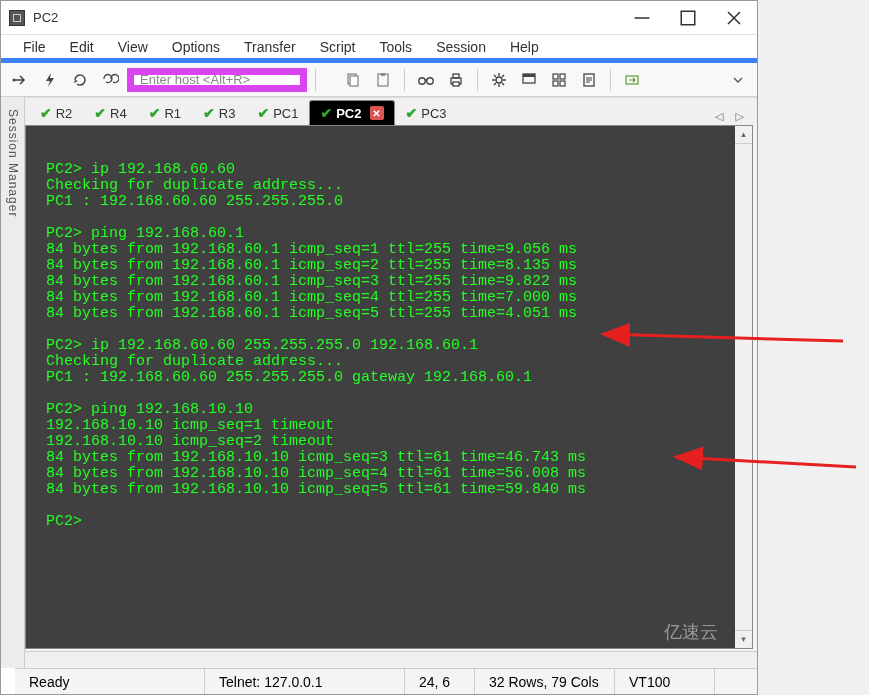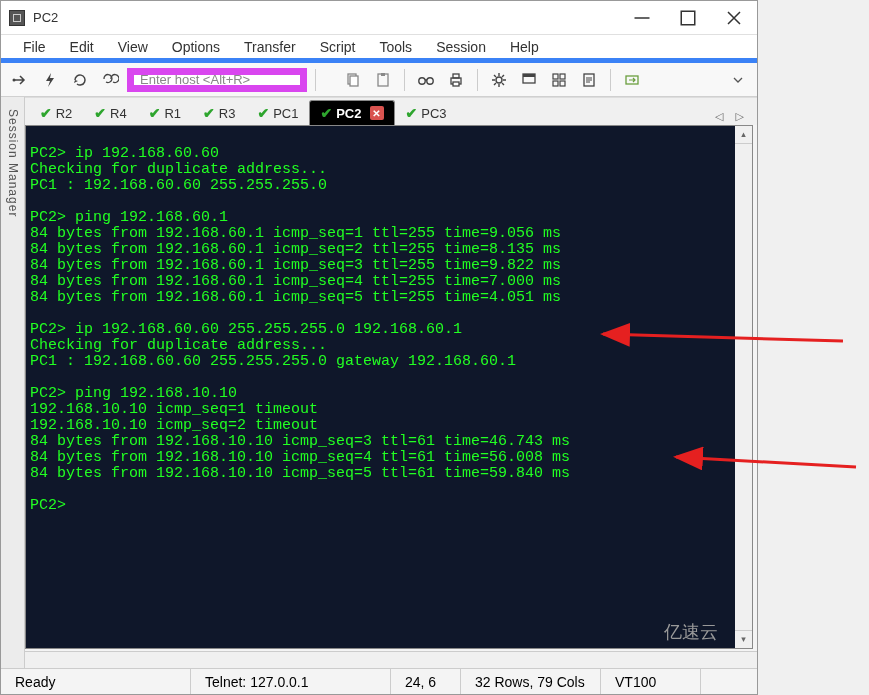--- a/index.html
+++ b/index.html
@@ -23,27 +23,27 @@
     .session-mgr .vtext { writing-mode: vertical-rl; font-size: 12px; color: #555; letter-spacing: 1px; padding: 4px 0; }
     .main { flex: 1; display: flex; flex-direction: column; min-width: 0; }
     .tabbar { height: 28px; display: flex; align-items: flex-end; padding: 0 4px; background: #f0f0f0; border-top: 1px solid #ddd; position: relative; }
     .tab { display: flex; align-items: center; gap: 4px; padding: 4px 10px; font-size: 13px; color: #333; border: 1px solid transparent; border-bottom: none; border-radius: 3px 3px 0 0; cursor: pointer; white-space: nowrap; }
     .tab .chk { color: #2ea52e; font-weight: bold; font-size: 14px; }
     .tab.active { background: #000; color: #fff; font-weight: bold; border-color: #888; }
     .tab.active .chk { color: #2ea52e; }
     .tab .close { width: 14px; height: 14px; background: #d9534f; color: #fff; font-size: 10px; display: flex; align-items: center; justify-content: center; border-radius: 2px; margin-left: 4px; }
     .tab-nav { margin-left: auto; display: flex; gap: 2px; align-items: center; padding-right: 4px; }
     .tab-nav span { font-size: 11px; color: #666; cursor: pointer; padding: 2px 5px; }
-    .terminal-wrap { flex: 1; background: #0f172a; padding: 4px; min-height: 0; position: relative; border: 1px solid #888; margin: 0 4px 2px 0; }
+    .terminal-wrap { flex: 1; background: #404040; padding: 20px; min-height: 0; position: relative; border: 1px solid #888; margin: 0 4px 2px 0; }
     .terminal { width: 100%; height: 100%; font-family: "Consolas", "Courier New", monospace; font-size: 15px; line-height: 16px; color: #22ff22; white-space: pre; overflow: hidden; }
     .scrollbar-v { position: absolute; right: 0; top: 0; bottom: 0; width: 17px; background: #f0f0f0; }
     .scrollbar-v::before { content: "▴"; position: absolute; top: 0; left: 0; right: 0; height: 17px; text-align: center; font-size: 9px; color: #666; border-bottom: 1px solid #ccc; line-height: 17px; }
     .scrollbar-v::after { content: "▾"; position: absolute; bottom: 0; left: 0; right: 0; height: 17px; text-align: center; font-size: 9px; color: #666; border-top: 1px solid #ccc; line-height: 17px; }
     .scrollbar-h { height: 17px; background: #f0f0f0; border-top: 1px solid #ccc; }
-    .statusbar { height: 26px; display: flex; align-items: center; font-size: 14px; border-top: 1px solid #ccc; background: #f4f4f4; }
+    .statusbar { height: 26px; display: flex; align-items: center; font-size: 14px; border-top: 1px solid #ccc; background: #f4f4f4; margin-left: 14px; }
     .statusbar .cell { padding: 0 14px; border-right: 1px solid #ccc; height: 100%; display: flex; align-items: center; }
     .annot { position: absolute; pointer-events: none; }
     .annot svg { overflow: visible; }
     .brand { position: absolute; right: 34px; bottom: 4px; font-size: 18px; color: #999; font-family: "Microsoft YaHei", sans-serif; }
     .ico-svg { width: 18px; height: 18px; }
   </style>
 </head>
 <body>
 
 <div class="window">

